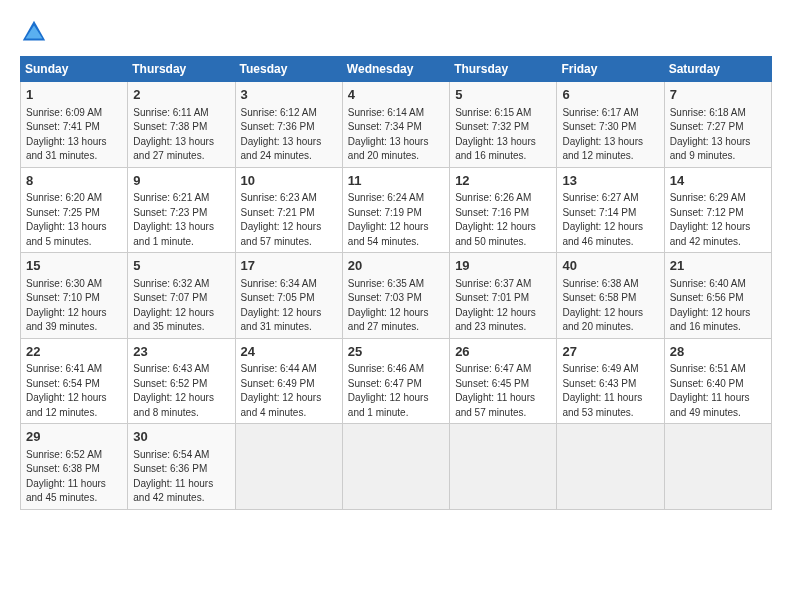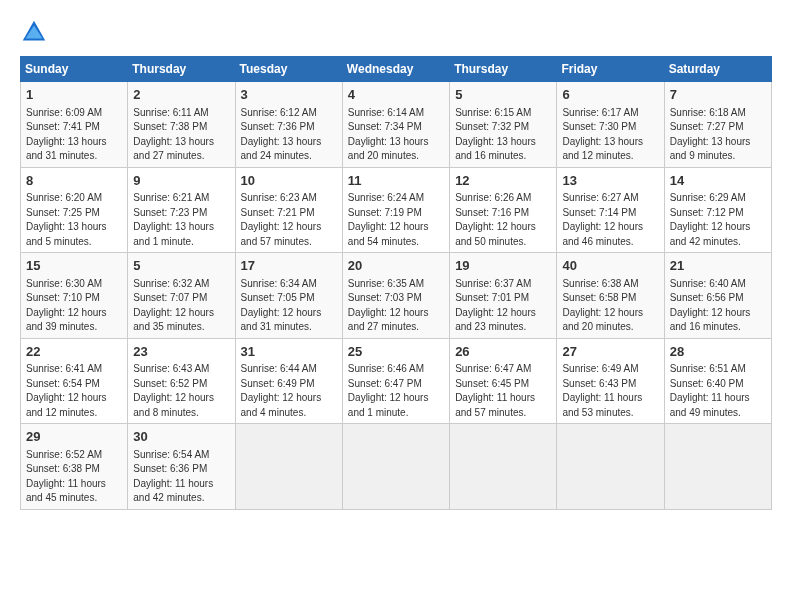--- a/index.html
+++ b/index.html
@@ -150,21 +150,21 @@
           <td><span class="day-num">5</span><span class="day-info">Sunrise: 6:32 AM<br>Sunset: 7:07 PM<br>Daylight: 12 hours and 35 minutes.</span></td>
           <td><span class="day-num">17</span><span class="day-info">Sunrise: 6:34 AM<br>Sunset: 7:05 PM<br>Daylight: 12 hours and 31 minutes.</span></td>
           <td><span class="day-num">20</span><span class="day-info">Sunrise: 6:35 AM<br>Sunset: 7:03 PM<br>Daylight: 12 hours and 27 minutes.</span></td>
           <td><span class="day-num">19</span><span class="day-info">Sunrise: 6:37 AM<br>Sunset: 7:01 PM<br>Daylight: 12 hours and 23 minutes.</span></td>
           <td><span class="day-num">40</span><span class="day-info">Sunrise: 6:38 AM<br>Sunset: 6:58 PM<br>Daylight: 12 hours and 20 minutes.</span></td>
           <td><span class="day-num">21</span><span class="day-info">Sunrise: 6:40 AM<br>Sunset: 6:56 PM<br>Daylight: 12 hours and 16 minutes.</span></td>
         </tr>
         <tr>
           <td><span class="day-num">22</span><span class="day-info">Sunrise: 6:41 AM<br>Sunset: 6:54 PM<br>Daylight: 12 hours and 12 minutes.</span></td>
           <td><span class="day-num">23</span><span class="day-info">Sunrise: 6:43 AM<br>Sunset: 6:52 PM<br>Daylight: 12 hours and 8 minutes.</span></td>
-          <td><span class="day-num">31</span><span class="day-info">Sunrise: 6:44 AM<br>Sunset: 6:49 PM<br>Daylight: 12 hours and 4 minutes.</span></td>
+          <td><span class="day-num">24</span><span class="day-info">Sunrise: 6:44 AM<br>Sunset: 6:49 PM<br>Daylight: 12 hours and 4 minutes.</span></td>
           <td><span class="day-num">25</span><span class="day-info">Sunrise: 6:46 AM<br>Sunset: 6:47 PM<br>Daylight: 12 hours and 1 minute.</span></td>
           <td><span class="day-num">26</span><span class="day-info">Sunrise: 6:47 AM<br>Sunset: 6:45 PM<br>Daylight: 11 hours and 57 minutes.</span></td>
           <td><span class="day-num">27</span><span class="day-info">Sunrise: 6:49 AM<br>Sunset: 6:43 PM<br>Daylight: 11 hours and 53 minutes.</span></td>
           <td><span class="day-num">28</span><span class="day-info">Sunrise: 6:51 AM<br>Sunset: 6:40 PM<br>Daylight: 11 hours and 49 minutes.</span></td>
         </tr>
         <tr>
           <td><span class="day-num">29</span><span class="day-info">Sunrise: 6:52 AM<br>Sunset: 6:38 PM<br>Daylight: 11 hours and 45 minutes.</span></td>
           <td><span class="day-num">30</span><span class="day-info">Sunrise: 6:54 AM<br>Sunset: 6:36 PM<br>Daylight: 11 hours and 42 minutes.</span></td>
           <td class="empty-cell"></td>
           <td class="empty-cell"></td>

